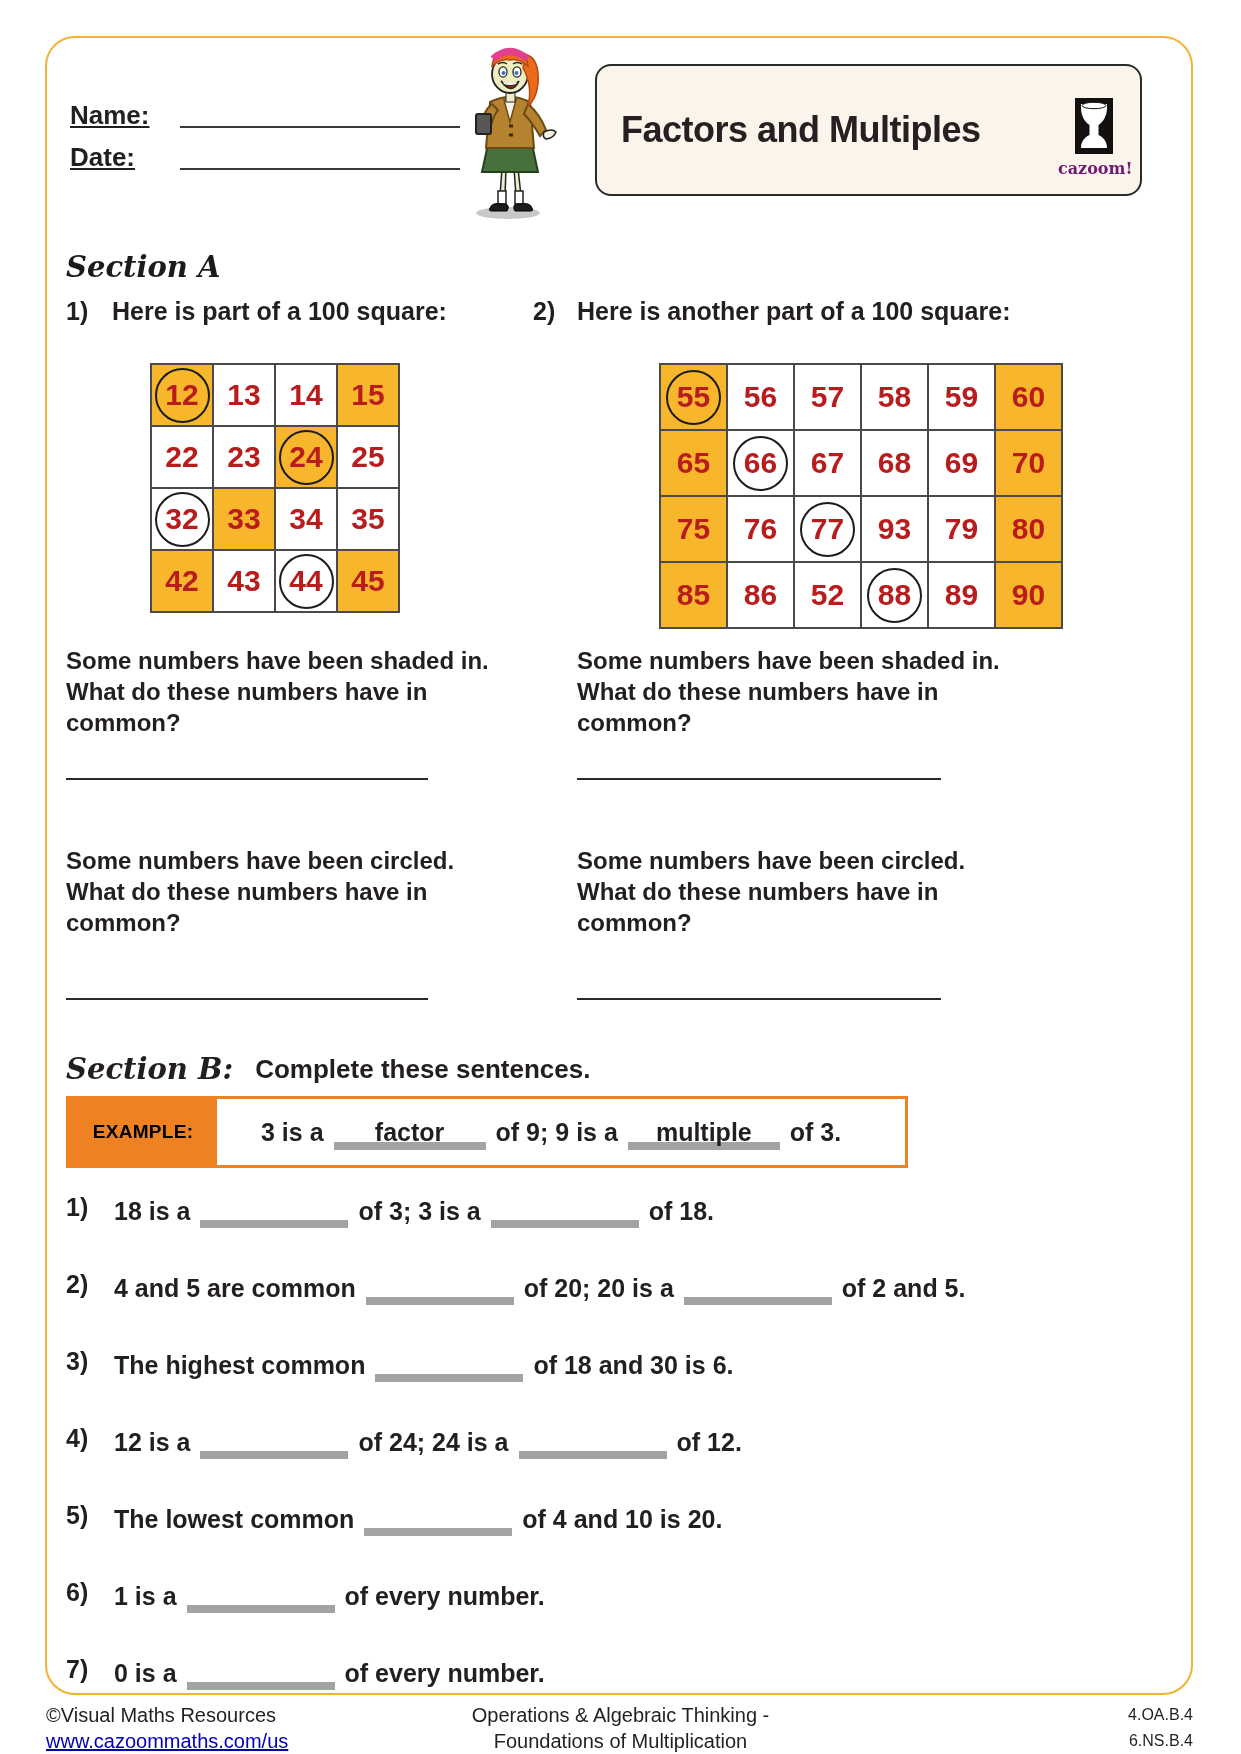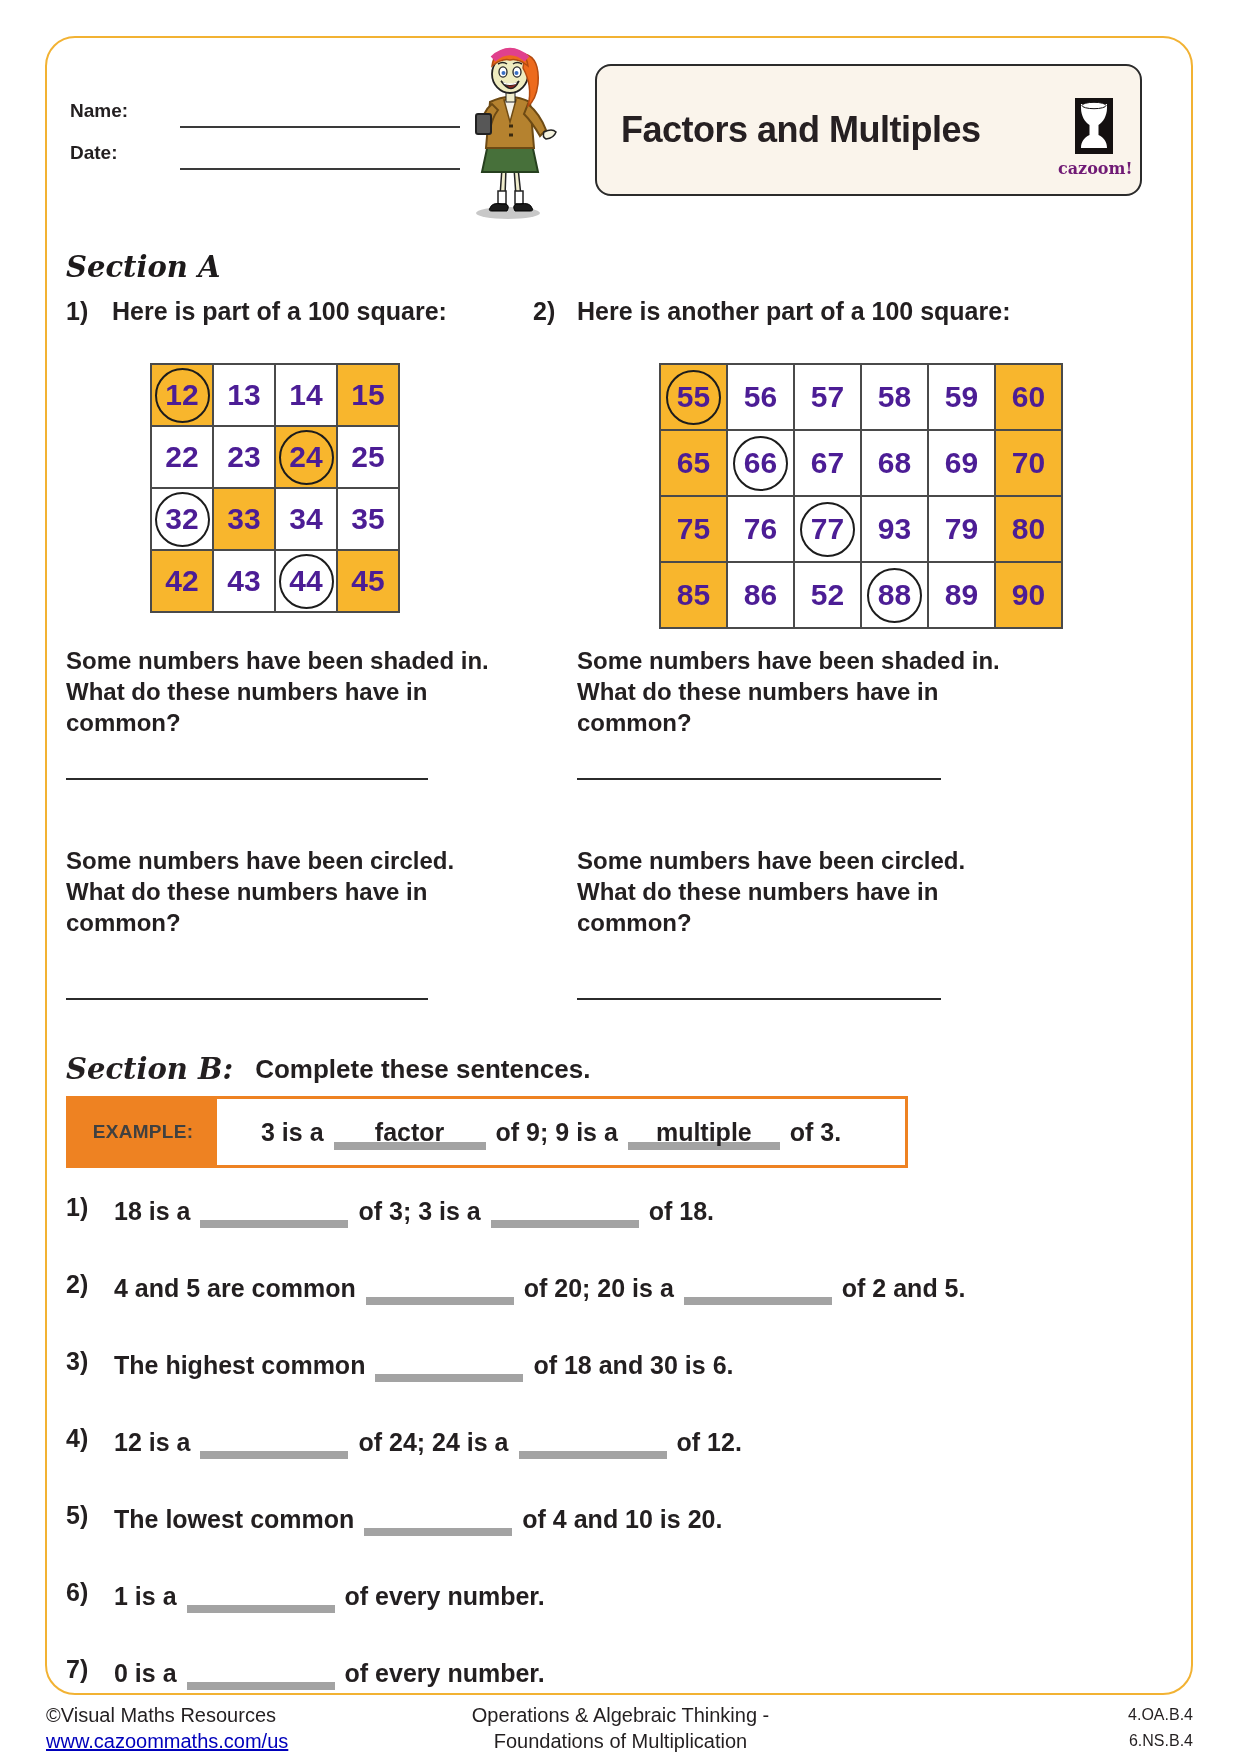--- a/index.html
+++ b/index.html
@@ -6,21 +6,21 @@
   body { background:#e8e8e8; font-family:"Liberation Sans", sans-serif; }
   #page {
     position:relative; width:1241px; height:1754px; background:#ffffff;
     margin:0 auto; color:#231f20; overflow:hidden;
   }
   .frame {
     position:absolute; left:45px; top:36px; width:1148px; height:1659px;
     border:2.5px solid var(--frame,#F2B233); border-radius:30px; background:#fff;
   }
   
-  .field-label { position:absolute; font-size:19px; font-weight:bold; }
+  .field-label { position:absolute; font-size:26px; font-weight:bold;text-decoration:underline; }
   .write-line { position:absolute; height:0; border-bottom:2px solid #3a3a3a; }
   .title-box {
     position:absolute; left:595px; top:64px; width:547px; height:132px;
     background:#FAF4EB; border:2.5px solid #2b2b2b; border-radius:16px;
   }
   .title-text {
     position:absolute; left:24px; top:50%; transform:translateY(-50%);
     font-size:36px; font-weight:bold; letter-spacing:-0.5px; color:#262022;
   }
   .logo { position:absolute; right:10px; top:32px; width:72px; text-align:center; }
@@ -31,40 +31,40 @@
   .serif-head { position:absolute; font-family:"DejaVu Serif", serif; font-style:italic; font-weight:bold; font-size:29px; color:#1d1a1b; }
   .q-num { position:absolute; font-size:25px; font-weight:bold; }
   .q-prompt { position:absolute; font-size:25px; font-weight:bold; }
 
   .grid { position:absolute; display:grid; border:1px solid #4a4a4a; background:#4a4a4a; }
   .grid-4 { grid-template-columns:repeat(4,62px); grid-auto-rows:62px; }
   .grid-6 { grid-template-columns:repeat(6,67px); grid-auto-rows:66px; }
   .cell {
     position:relative; background:#fff; border:1px solid #4a4a4a;
     display:flex; align-items:center; justify-content:center;
-    font-size:30px; font-weight:bold; color:#4c1d95;
+    font-size:30px; font-weight:bold; color:#b91c1c;
   }
   .cell.shaded { background:var(--shaded,#F8B62D); }
   .ring {
     position:absolute; left:50%; top:50%; width:55px; height:55px;
     margin:-27.5px 0 0 -27.5px; border:2.5px solid #1c1c1c; border-radius:50%;
   }
   .question-block { position:absolute; width:432px; font-size:24px; font-weight:bold; line-height:31px; }
   .rule { position:absolute; height:0; border-bottom:2.5px solid #2b2b2b; }
 
   
   .sb-head { position:absolute; left:66px; top:1052px; display:flex; gap:22px; align-items:center; }
   .sb-head .instruction { font-size:26px; font-weight:bold; font-family:"Liberation Sans", sans-serif; font-style:normal; }
   .sb-head .serif { font-family:"DejaVu Serif", serif; font-style:italic; font-weight:bold; font-size:29px; }
   .example-box {
     position:absolute; left:66px; top:1096px; width:842px; height:72px;
     border:3.5px solid var(--ex-orange,#EE8222); display:flex; background:#fff;
   }
   .example-label {
-    flex:none; width:148px; background:var(--ex-orange,#EE8222); color:#404040;
+    flex:none; width:148px; background:var(--ex-orange,#EE8222); color:#000000;
     display:flex; align-items:center; justify-content:center;
     font-size:19px; font-weight:bold; letter-spacing:0.3px;
   }
   .example-content { flex:1; display:flex; align-items:center; padding-left:44px; font-size:25px; font-weight:bold; white-space:nowrap; }
   .sentences { position:absolute; left:66px; top:1192px; width:1095px; }
   .sentence { display:flex; margin-bottom:41px; font-size:25px; font-weight:bold; line-height:31px; }
   .s-num { flex:none; width:48px; }
   .s-body { flex:1; white-space:nowrap; }
   .s-text { }
   .blank {

